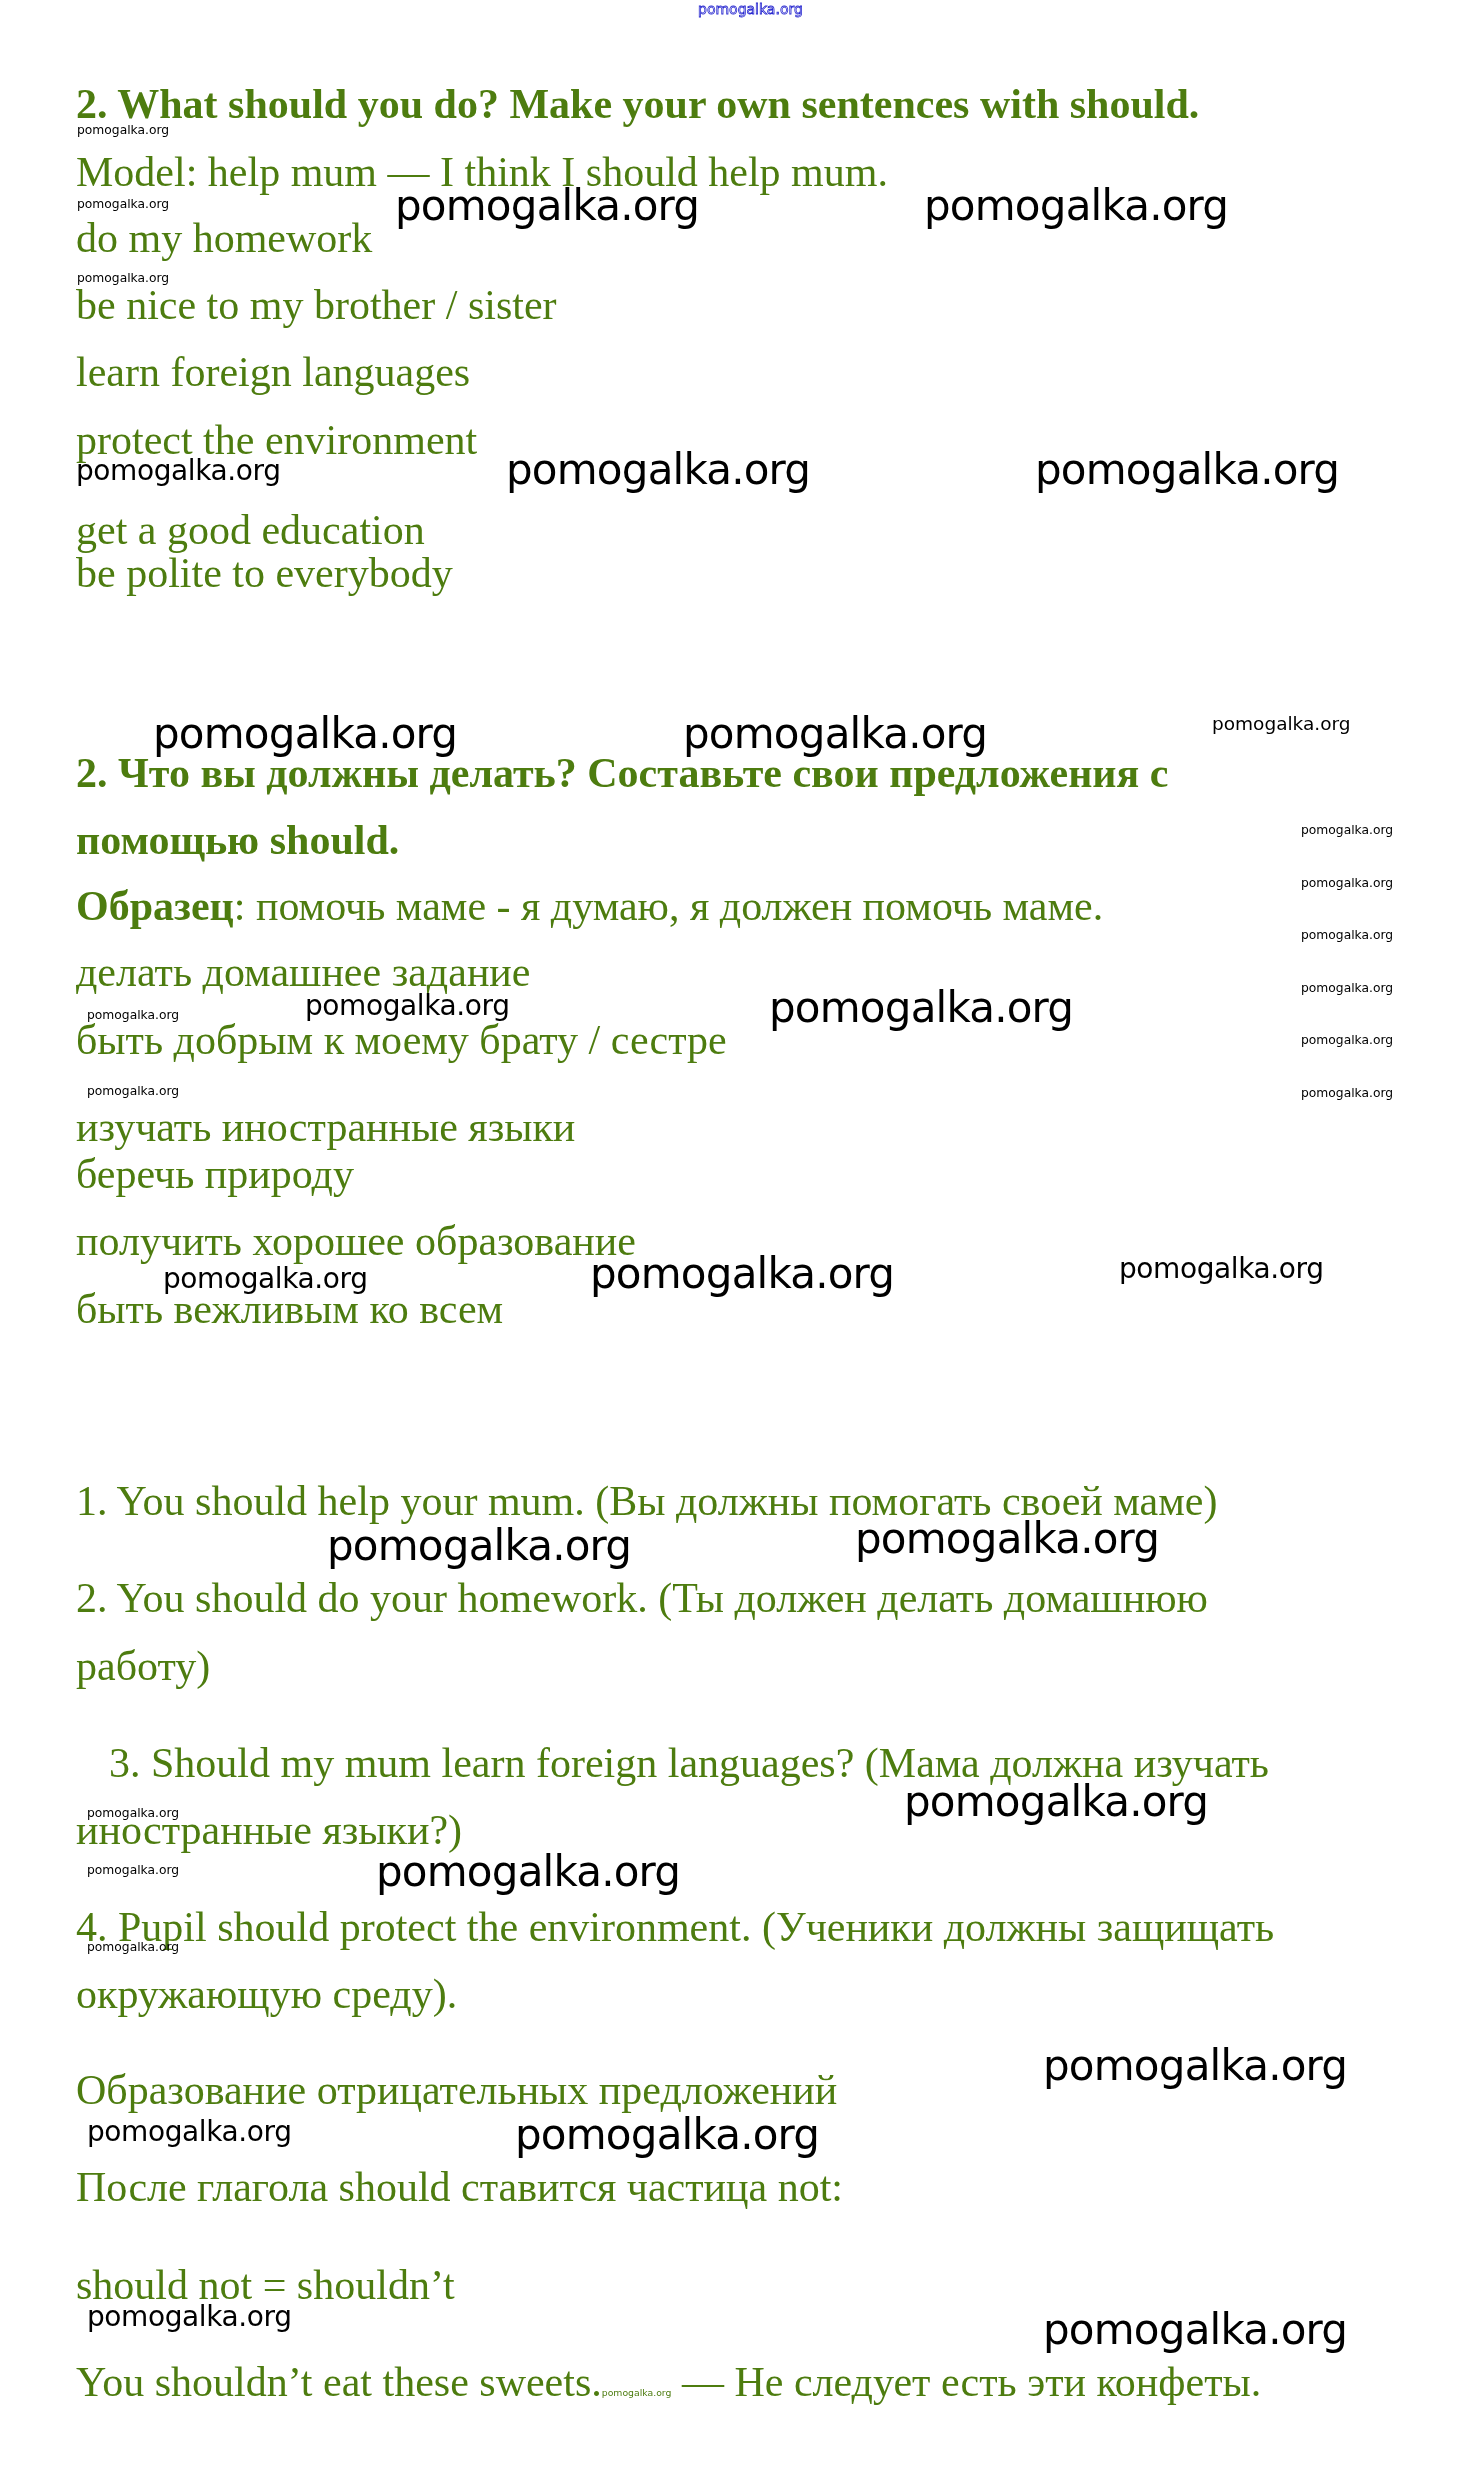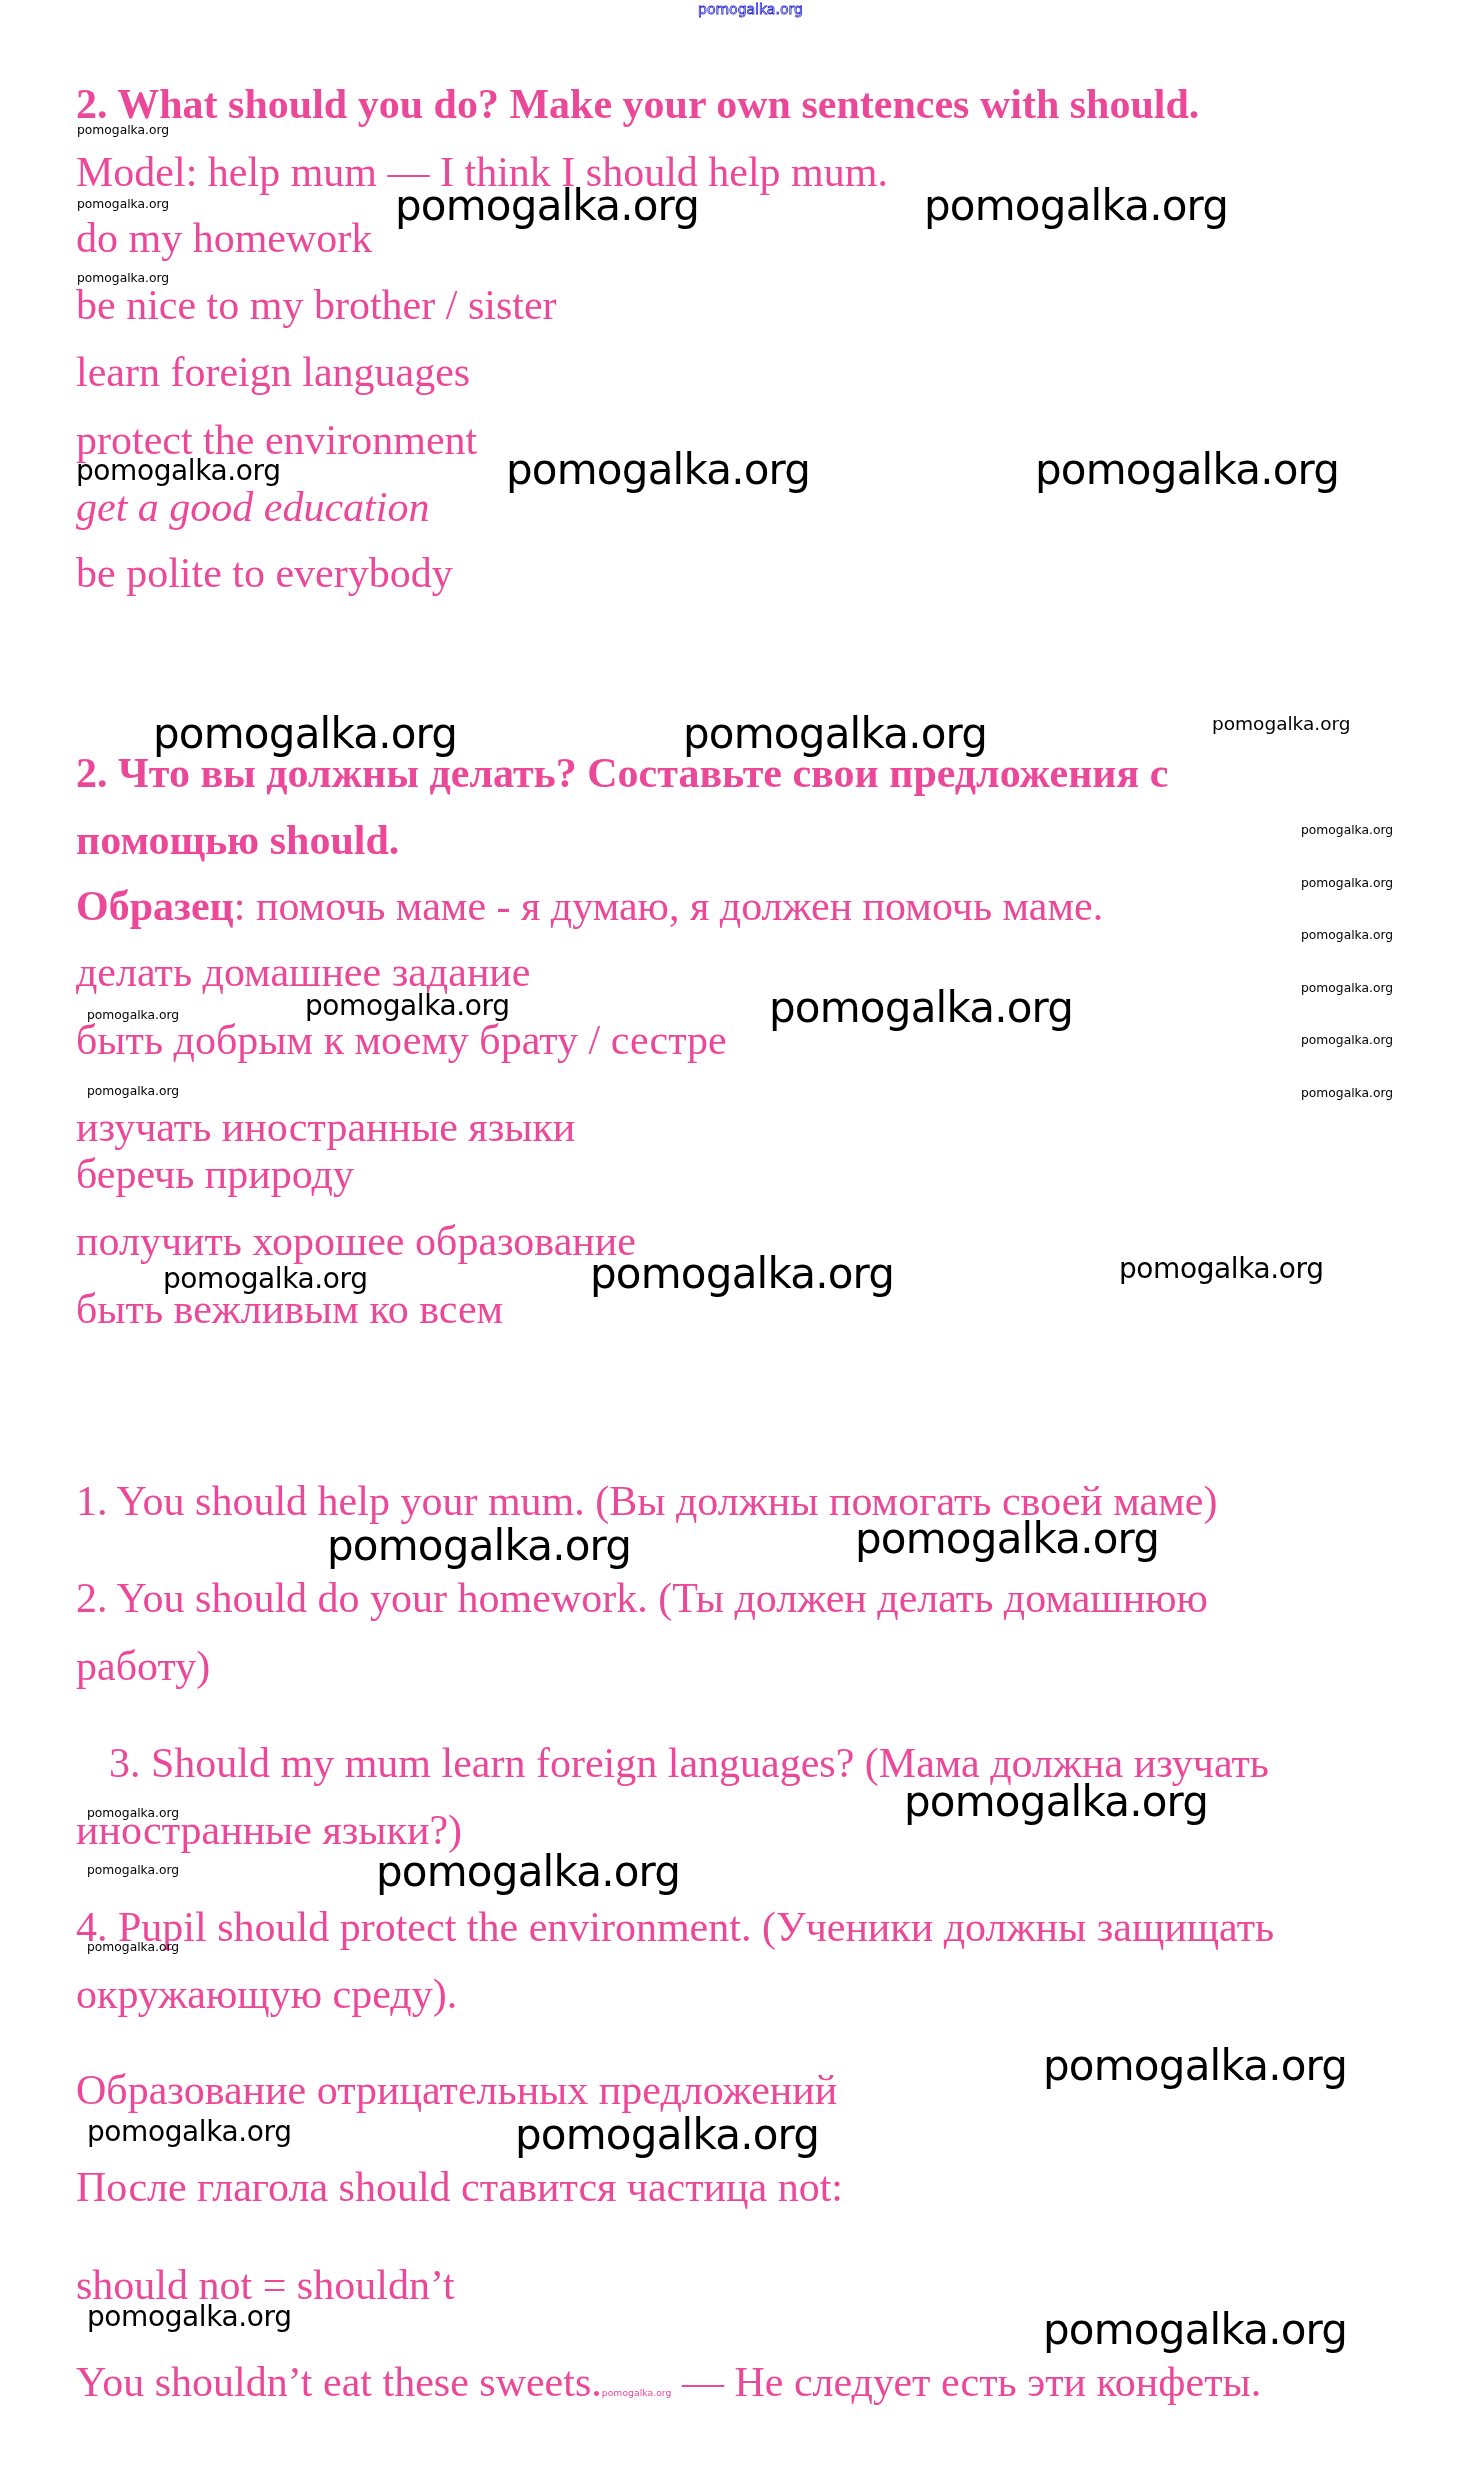--- a/index.html
+++ b/index.html
@@ -1,20 +1,20 @@
 <!DOCTYPE html>
 <html style="font-size:12.3px"><head>
 <meta charset="utf-8">
 <style>
   html, body { margin: 0; padding: 0; background: #ffffff; }
   body { width: 1483px; height: 2487px; position: relative; overflow: hidden; }
   .line {
     position: absolute; left: 76px; white-space: nowrap;
     font-family: "Liberation Serif", "DejaVu Serif", serif;
-    font-size: 42px; line-height: 49px; color: #ec4899;
+    font-size: 42px; line-height: 49px; color: #4d7c0f;
   }
   .bold { font-weight: bold; }
   .wm {
     position: absolute; white-space: nowrap;
     font-family: "DejaVu Sans", "Liberation Sans", sans-serif; color: #000;
   }
   .wm-big { font-size: 42px; line-height: 46px; letter-spacing: -0.8px; }
   .wm-mid { font-size: 28px; line-height: 31px; letter-spacing: -0.4px; }
   .wm-sm  { font-size: 18.5px; line-height: 21.6px; }
   .wm-tiny{ font-size: 12.3px; line-height: 14px; }
@@ -37,21 +37,21 @@
 <div class="wm wm-big" style="left:395px;top:183px;">pomogalka.org</div>
 <div class="wm wm-big" style="left:924px;top:183px;">pomogalka.org</div>
 <div class="line" style="top:214px;">do my homework</div>
 <div class="wm wm-tiny" style="left:77px;top:271px;">pomogalka.org</div>
 <div class="line" style="top:281px;">be nice to my brother / sister</div>
 <div class="line" style="top:348px;">learn foreign languages</div>
 <div class="line" style="top:416px;">protect the environment</div>
 <div class="wm wm-mid" style="left:76px;top:455px;">pomogalka.org</div>
 <div class="wm wm-big" style="left:506px;top:447px;">pomogalka.org</div>
 <div class="wm wm-big" style="left:1035px;top:447px;">pomogalka.org</div>
-<div class="line" style="top:483px;font-style:italic;">get a good education</div>
+<div class="line" style="top:506px;">get a good education</div>
 <div class="line" style="top:549px;">be polite to everybody</div>
 
 <div class="wm wm-big" style="left:153px;top:711px;">pomogalka.org</div>
 <div class="wm wm-big" style="left:683px;top:711px;">pomogalka.org</div>
 <div class="wm wm-sm" style="left:1212px;top:713px;">pomogalka.org</div>
 <div class="line bold" style="top:749px;">2. Что вы должны делать? Составьте свои предложения с</div>
 <div class="line bold" style="top:816px;">помощью should.</div>
 <div class="line" style="top:882px;">
   <span class="bold">Образец</span><span>: помочь маме - я думаю, я должен помочь маме.</span>
 </div>

